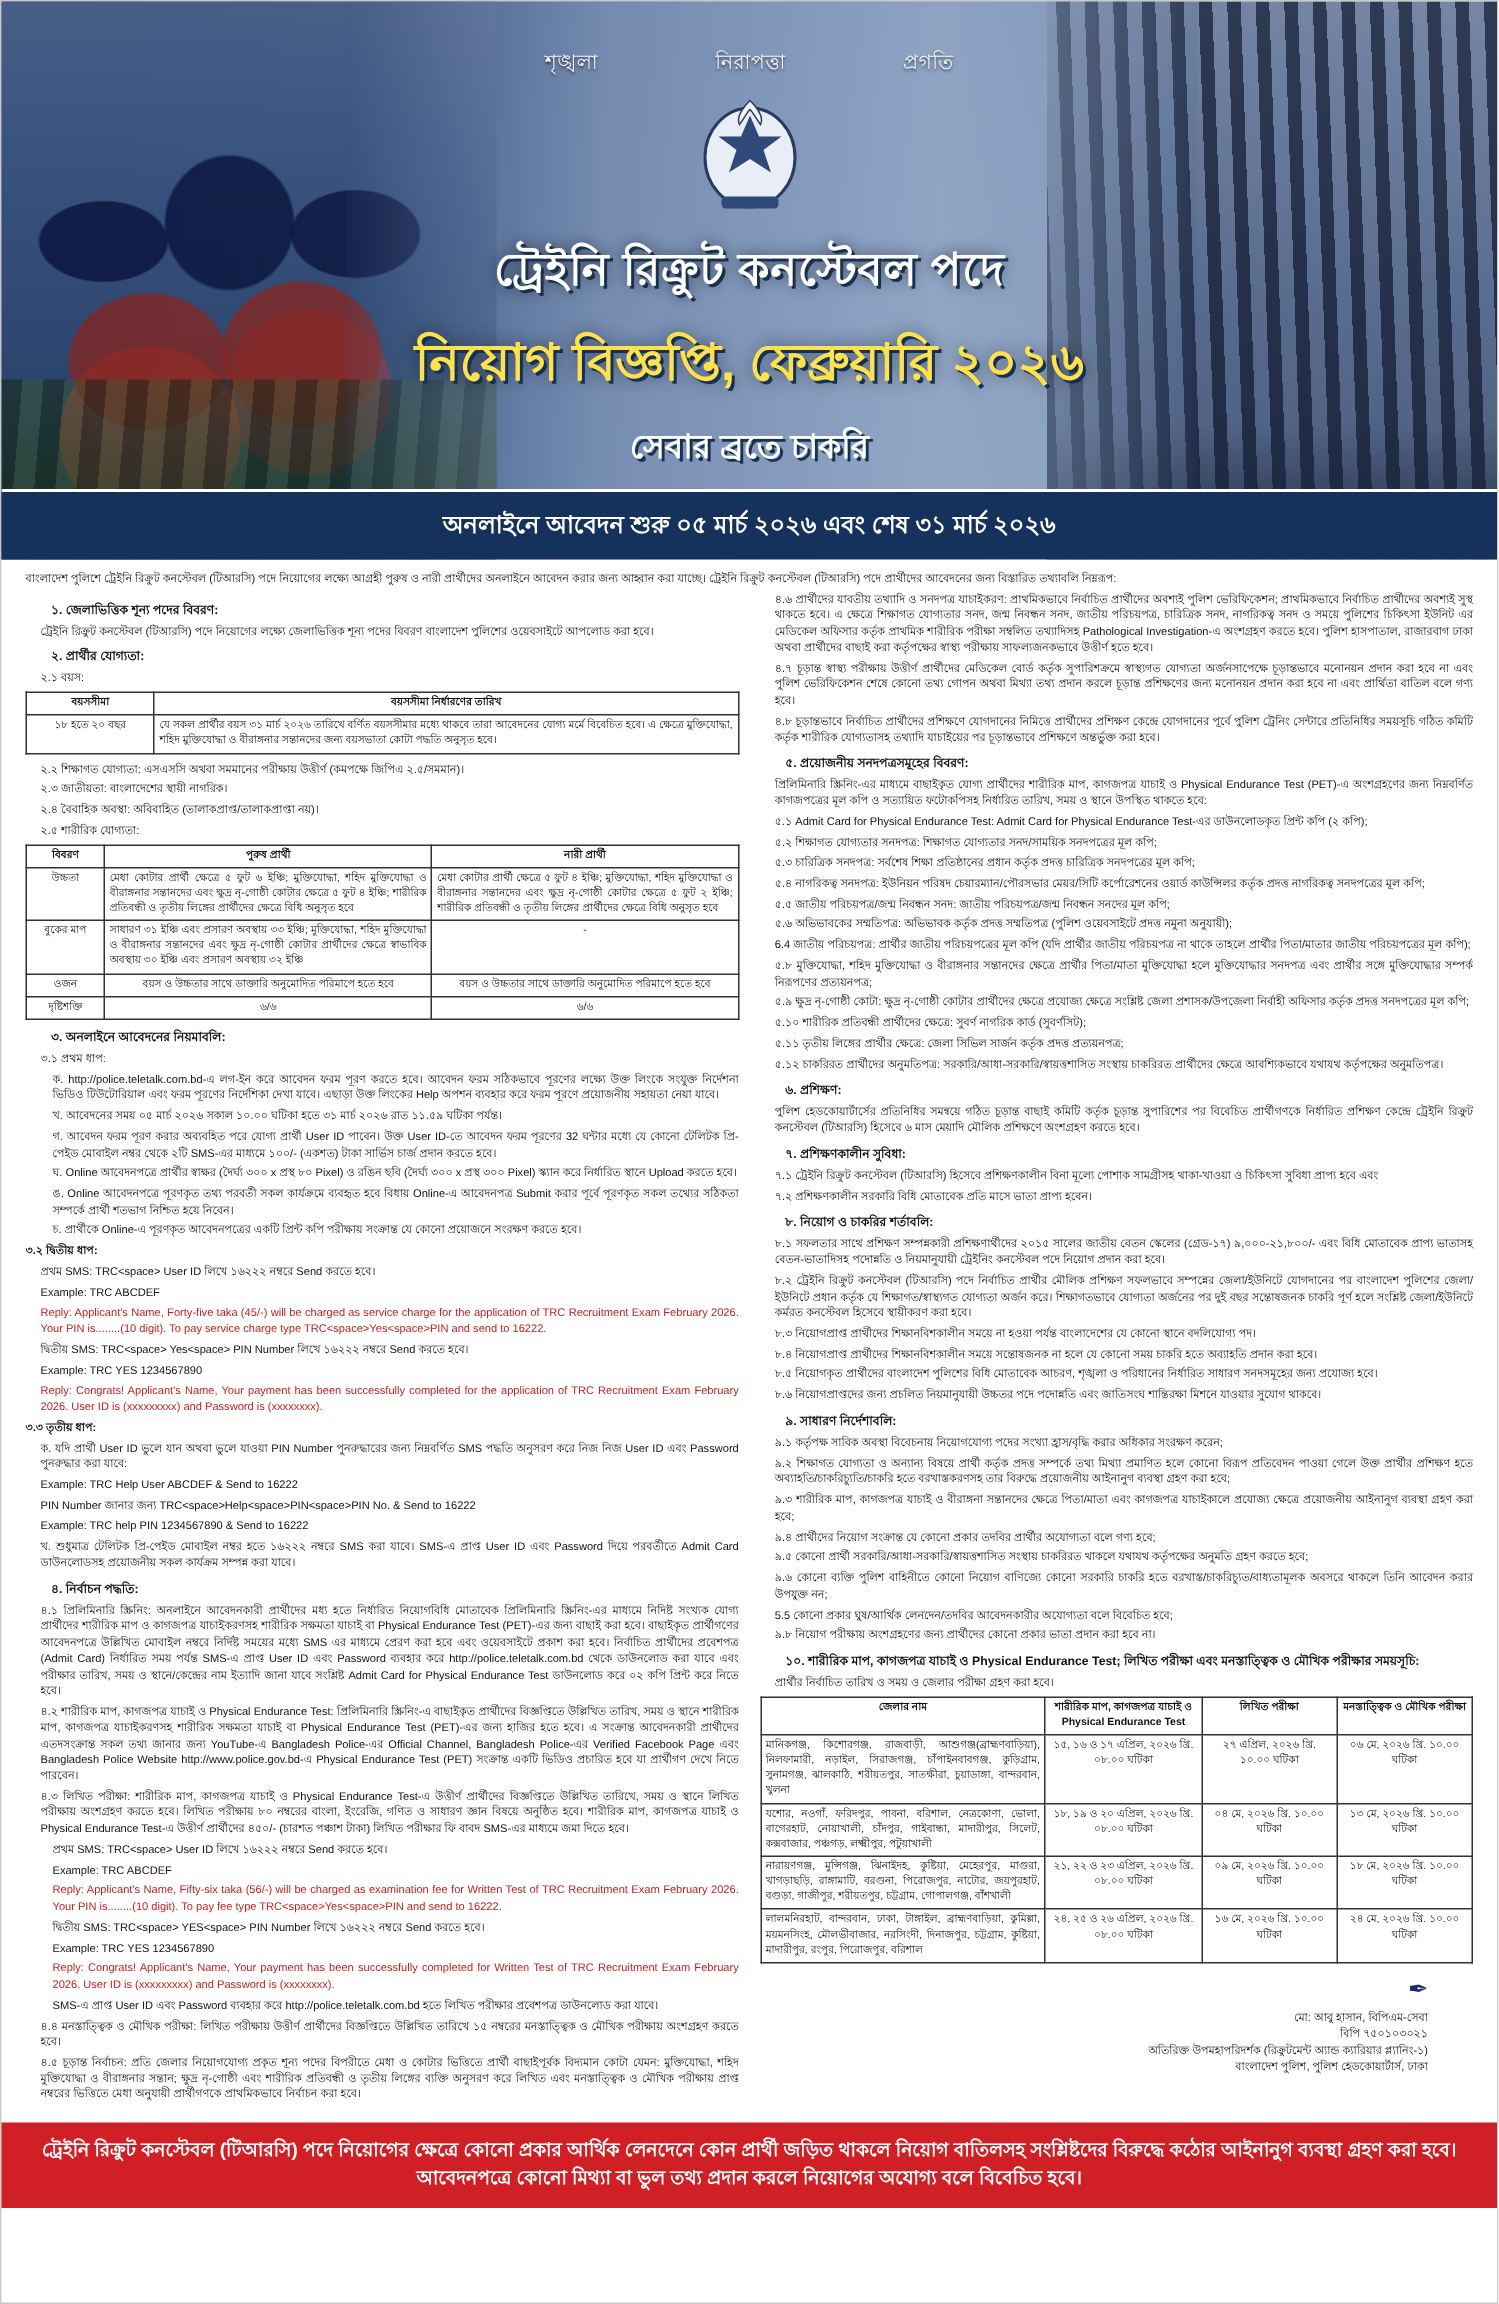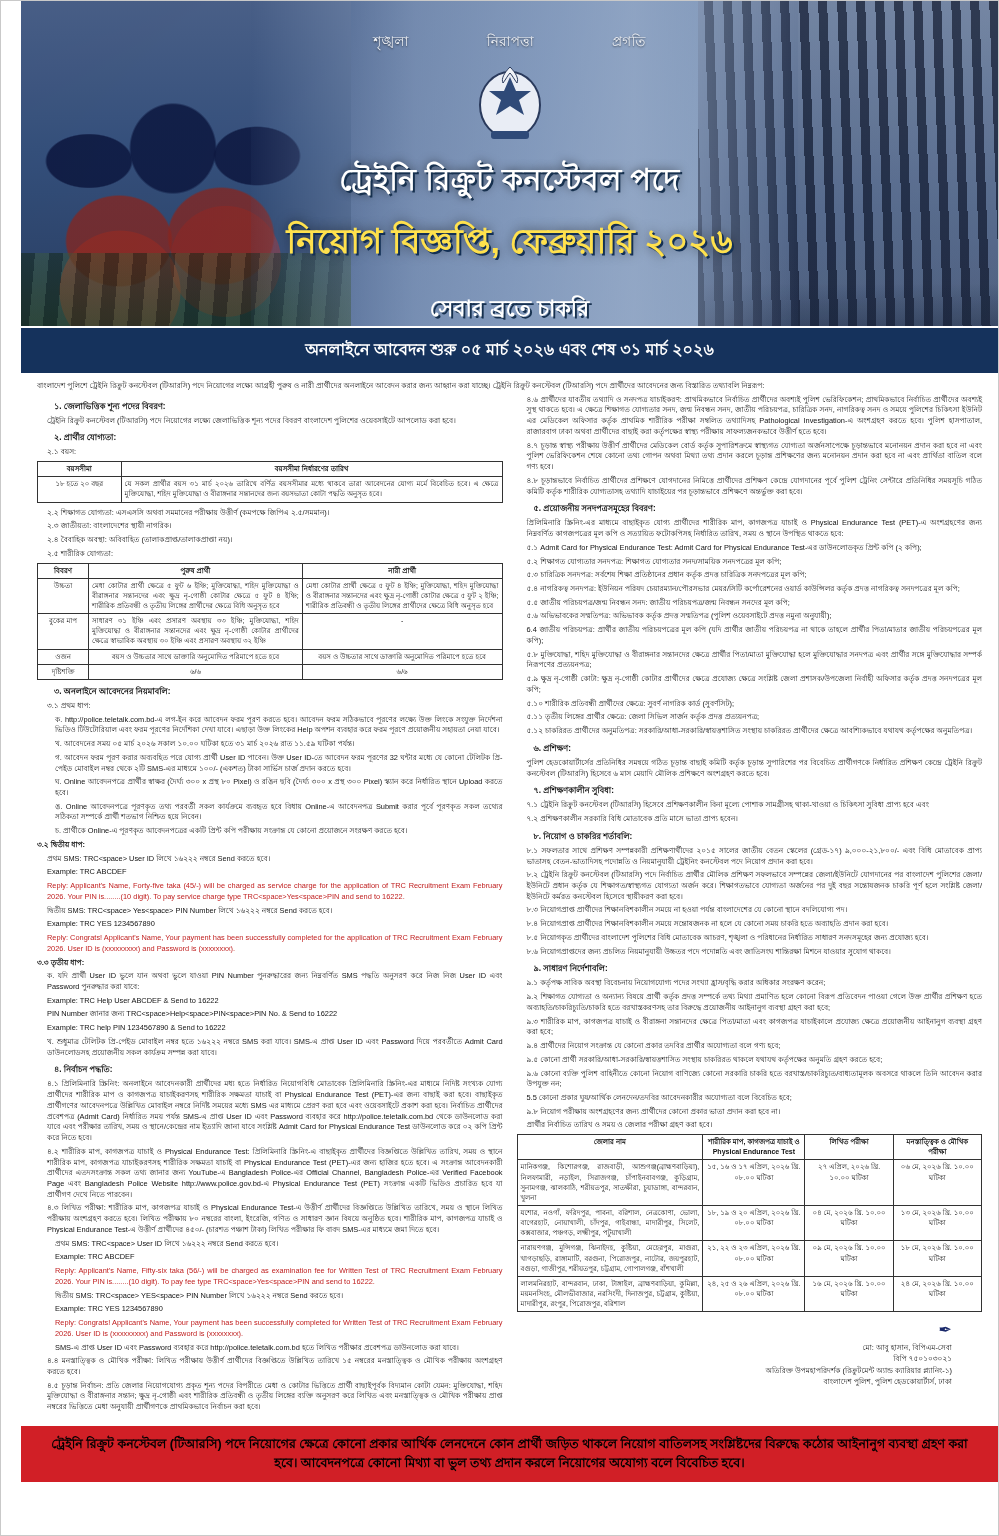--- a/index.html
+++ b/index.html
@@ -9,21 +9,20 @@
     font-family: "Liberation Sans", "DejaVu Sans", sans-serif;
     background: #ffffff;
     color: #111;
   }
   .page {
     width: 999px;
     min-height: 1536px;
     position: relative;
     background: #fff;
     border: 1px solid #c9c9c9;
-    padding-left: 20px;
   }
 
   
   .hero {
     position: relative;
     height: 372px;
     overflow: hidden;
     background: linear-gradient(100deg,#2d3f63 0%, #3c5480 28%, #5d7aa6 52%, #8fa6c4 74%, #b9c7da 100%);
   }
   .hero-left, .hero-right {
@@ -87,21 +86,21 @@
     font-size: 30px; font-weight:bold; color:#ffffff;
     text-shadow: 2px 2px 0 #17314f, 0 0 10px rgba(0,0,0,.6);
     letter-spacing: .5px;
   }
   .t2 {
     margin-top: 8px;
     font-size: 34px; font-weight:bold; color:#ffe14d;
     text-shadow: 2px 2px 0 #133055, 0 0 12px rgba(0,0,0,.55);
   }
   .t3 {
-    margin-top: 19px;
+    margin-top: 8px;
     font-size: 22px; font-weight:bold; color:#ffffff;
     text-shadow: 2px 2px 0 #17314f;
   }
   .hero-bar {
     position:absolute; left:0; right:0; bottom:0; height:47px;
     background:#15325c;
     display:flex; align-items:center; justify-content:center;
     color:#fff; font-size:16px; font-weight:bold;
     border-top:2px solid #ffffff;
   }
@@ -125,21 +124,21 @@
   table.tb { border-collapse: collapse; width: 100%; margin: 3px 0 5px; }
   table.tb th, table.tb td {
     border: 1px solid #333; padding: 2px 3px; font-size: 7px;
     vertical-align: top;
   }
   table.tb th { text-align:center; font-weight:bold; background:#fff; }
   .ctr { text-align:center; }
 
   .footer-bar {
     margin-top: 6px;
-    background:#d11f26; color:#000000;
+    background:#d11f26; color:#ffffff;
     text-align:center; padding:9px 20px 10px;
     font-size: 12.5px; font-weight:bold; line-height:1.5;
   }
   .sign-block {
     margin-top: 6px; text-align: right; font-size: 7.4px; line-height:1.5;
     padding-right: 30px;
   }
   .sign-mark { font-size: 16px; font-style: italic; color:#1b2a6b; }
 </style>
 </head>
@@ -313,20 +312,21 @@
         <div class="sec-title">৯. সাধারণ নির্দেশাবলি:</div>
         <p class="para indent">৯.১ কর্তৃপক্ষ সাবিক অবস্থা বিবেচনায় নিয়োগযোগ্য পদের সংখ্যা হ্রাস/বৃদ্ধি করার অধিকার সংরক্ষণ করেন;</p>
         <p class="para indent">৯.২ শিক্ষাগত যোগ্যতা ও অন্যান্য বিষয়ে প্রার্থী কর্তৃক প্রদত্ত সম্পর্কে তথ্য মিথ্যা প্রমাণিত হলে কোনো বিরূপ প্রতিবেদন পাওয়া গেলে উক্ত প্রার্থীর প্রশিক্ষণ হতে অব্যাহতি/চাকরিচ্যুতি/চাকরি হতে বরখাস্তকরণসহ তার বিরুদ্ধে প্রয়োজনীয় আইনানুগ ব্যবস্থা গ্রহণ করা হবে;</p>
         <p class="para indent">৯.৩ শারীরিক মাপ, কাগজপত্র যাচাই ও বীরাঙ্গনা সন্তানদের ক্ষেত্রে পিতা/মাতা এবং কাগজপত্র যাচাইকালে প্রযোজ্য ক্ষেত্রে প্রয়োজনীয় আইনানুগ ব্যবস্থা গ্রহণ করা হবে;</p>
         <p class="para indent">৯.৪ প্রার্থীদের নিয়োগ সংক্রান্ত যে কোনো প্রকার তদবির প্রার্থীর অযোগ্যতা বলে গণ্য হবে;</p>
         <p class="para indent">৯.৫ কোনো প্রার্থী সরকারি/আধা-সরকারি/স্বায়ত্তশাসিত সংস্থায় চাকরিরত থাকলে যথাযথ কর্তৃপক্ষের অনুমতি গ্রহণ করতে হবে;</p>
         <p class="para indent">৯.৬ কোনো ব্যক্তি পুলিশ বাহিনীতে কোনো নিয়োগ বাণিজ্যে কোনো সরকারি চাকরি হতে বরখাস্ত/চাকরিচ্যুত/বাধ্যতামূলক অবসরে থাকলে তিনি আবেদন করার উপযুক্ত নন;</p>
         <p class="para indent">5.5 কোনো প্রকার ঘুষ/আর্থিক লেনদেন/তদবির আবেদনকারীর অযোগ্যতা বলে বিবেচিত হবে;</p>
         <p class="para indent">৯.৮ নিয়োগ পরীক্ষায় অংশগ্রহণের জন্য প্রার্থীদের কোনো প্রকার ভাতা প্রদান করা হবে না।</p>
 
+        <div class="sec-title">১০. শারীরিক মাপ, কাগজপত্র যাচাই ও Physical Endurance Test; লিখিত পরীক্ষা এবং মনস্তাত্ত্বিক ও মৌখিক পরীক্ষার সময়সূচি:</div>
         <p class="para indent">প্রার্থীর নির্বাচিত তারিখ ও সময় ও জেলার পরীক্ষা গ্রহণ করা হবে।</p>
 
         <table class="tb">
           <tbody>
               <tr>
             <th style="width:40%">জেলার নাম</th>
             <th style="width:22%">শারীরিক মাপ, কাগজপত্র যাচাই ও Physical Endurance Test</th>
             <th style="width:19%">লিখিত পরীক্ষা</th>
             <th>মনস্তাত্ত্বিক ও মৌখিক পরীক্ষা</th>
           </tr>

